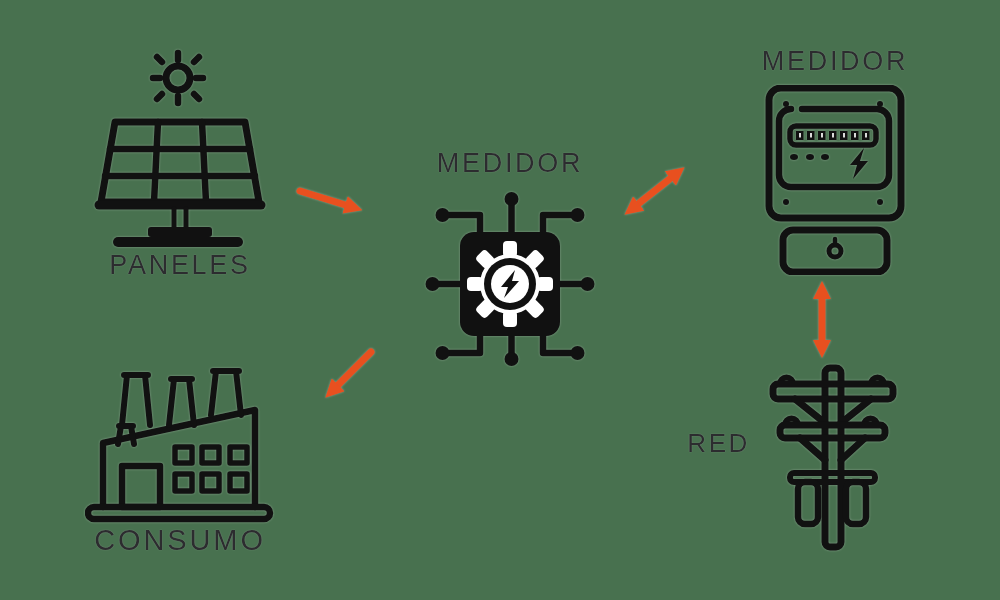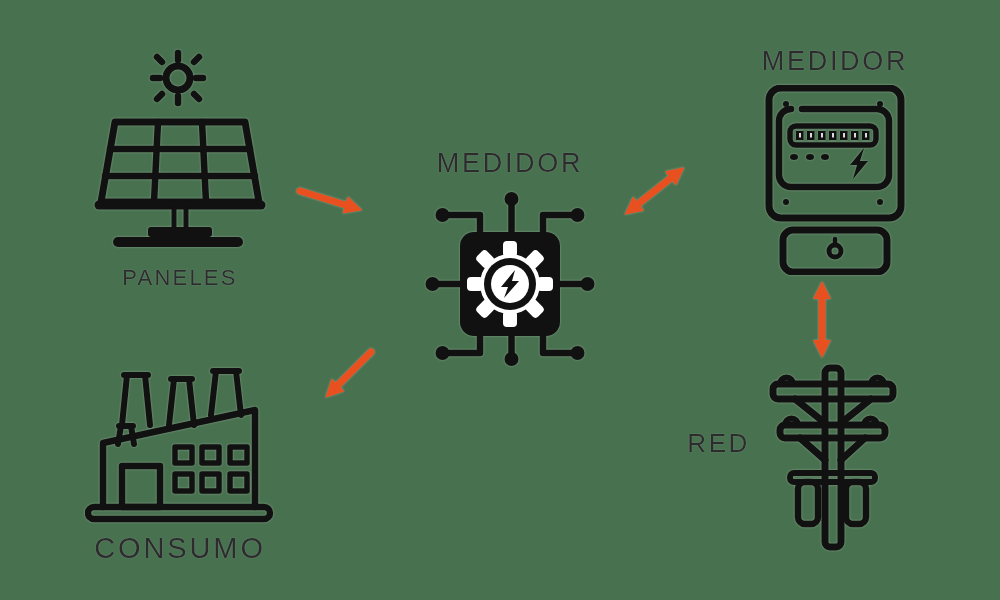--- a/index.html
+++ b/index.html
@@ -18,24 +18,24 @@
     position:absolute;color:var(--c-label);font-weight:300;
     letter-spacing:.10em;text-align:center;
     text-shadow:0 0 1px rgba(255,255,255,.40);
     white-space:nowrap;
   }
   .icon{color:var(--c-icon);position:absolute;
     filter:drop-shadow(0 0 1px rgba(255,255,255,.35));}
   .arrows{position:absolute;left:0;top:0;color:var(--c-arrow);
     filter:drop-shadow(0 0 1px rgba(255,255,255,.35));}
   .arrow-head{fill:var(--c-arrow);}
-  .lbl-paneles {left:80px; top:265px;width:200px;font-size:22px;}
+  .lbl-paneles {left:80px; top:250px;width:200px;font-size:27px;}
   .lbl-inversor{left:410px;top:148px;width:200px;font-size:27px;}
   .lbl-medidor {left:735px;top:46px; width:200px;font-size:27px;}
-  .lbl-consumo {left:78px; top:524px;width:204px;font-size:29px;margin-top:8px;}
+  .lbl-consumo {left:78px; top:524px;width:204px;font-size:29px;}
   .lbl-red{right:250px;top:426px;font-size:26px;line-height:34px;text-align:center;}
 </style>
 </head>
 <body>
 
 <div class="stage">
 
   <svg class="icon" style="left:93px;top:40px" width="176" height="210" viewBox="0 0 176 210" fill="none" stroke="currentColor" stroke-linecap="round" stroke-linejoin="round">
     <g stroke-width="6.5">
       <circle cx="85" cy="38" r="12" stroke-width="7"></circle>

